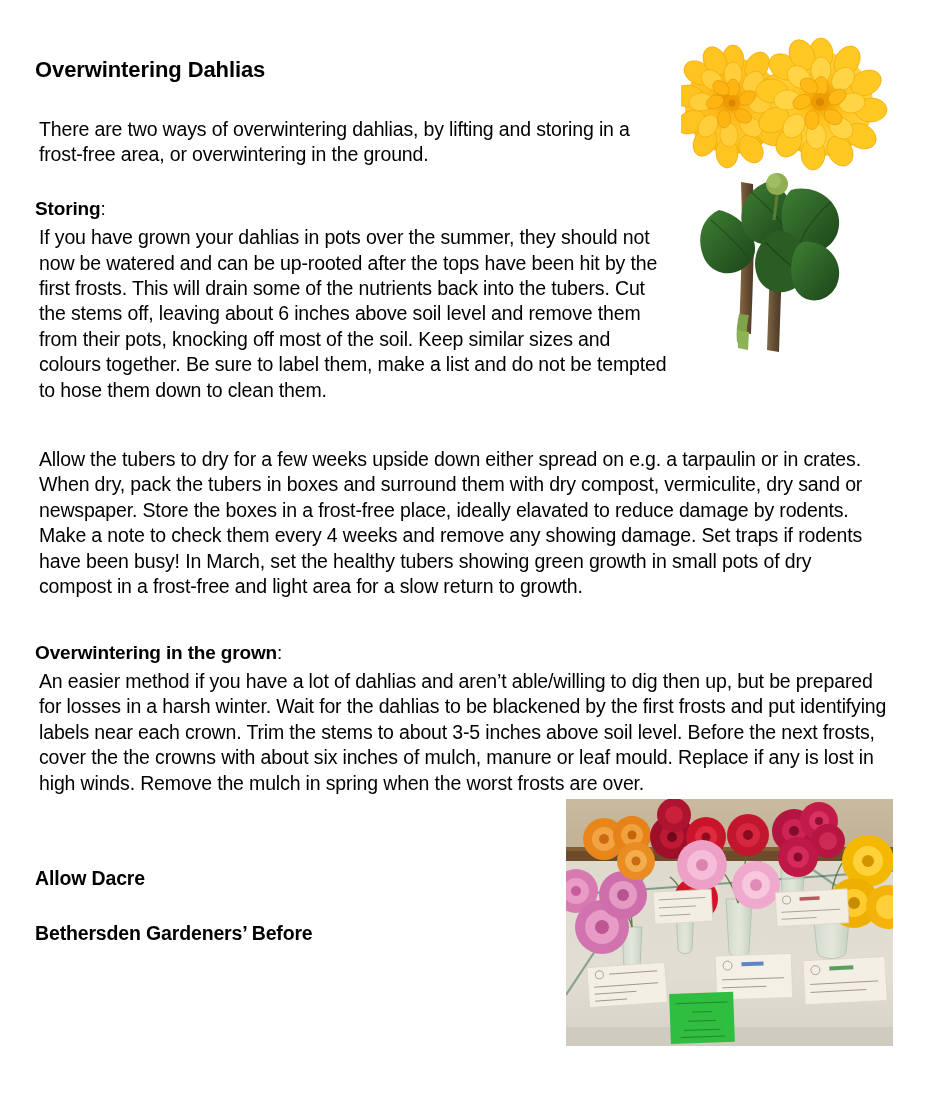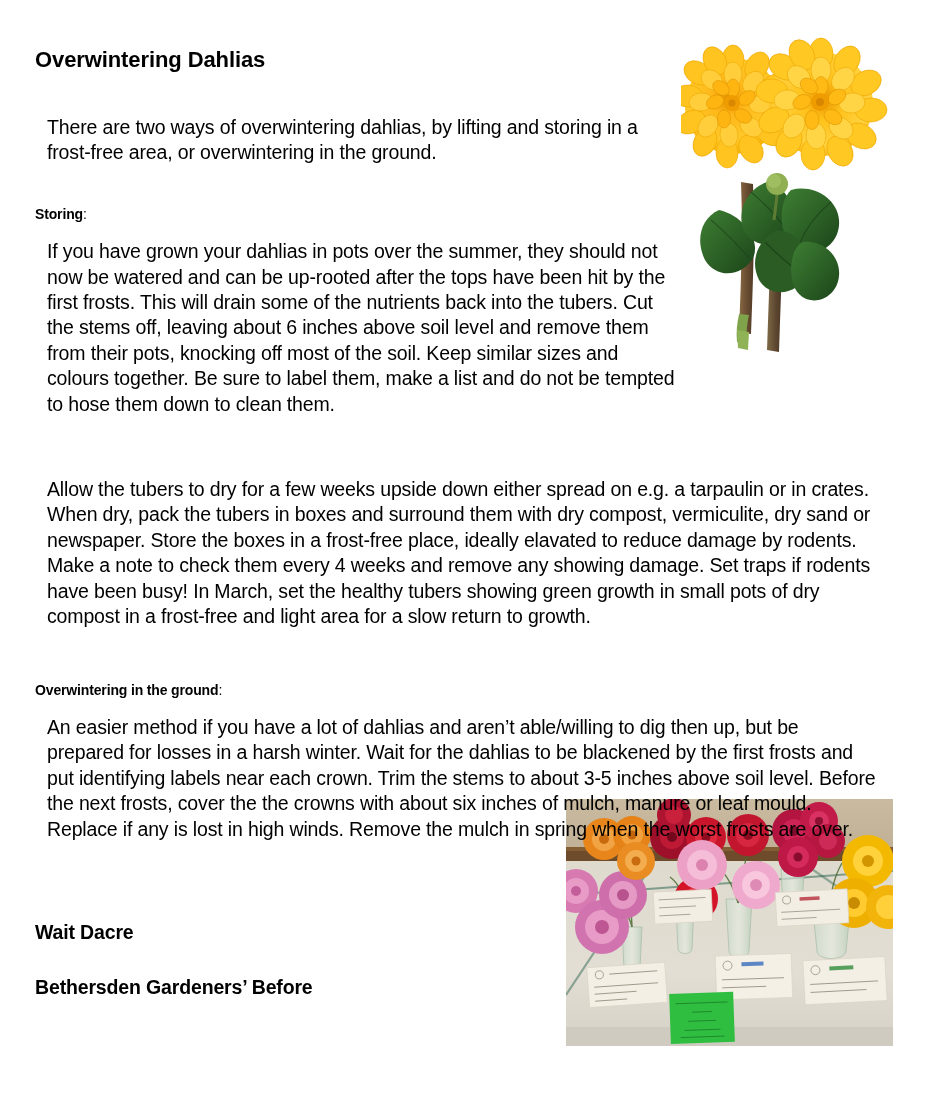--- a/index.html
+++ b/index.html
@@ -30,33 +30,33 @@
     position: absolute;
     left: 35px;
     top: 38px;
     width: 856px;
   }
 
   h1.doc-title {
     font-size: 22px;
     line-height: 27px;
     font-weight: bold;
-    margin: 8px 0 0 0;
+    margin: 18px 0 0 0;
     letter-spacing: -0.1px;
   }
 
   p.para {
     font-size: 19.5px;
     line-height: 25.4px;
-    margin: 12px;
+    margin: 4px;
     letter-spacing: -0.15px;
   }
 
   .sub-head {
-    font-size: 14px;
+    font-size: 19px;
     line-height: 25.4px;
     font-weight: bold;
     letter-spacing: -0.15px;
   }
   .sub-head .colon { font-weight: normal; }
 
   
   .narrow { width: 636px; }
   .narrow-low { width: 520px; }
   .gap-md { height: 24px; }
@@ -461,30 +461,30 @@
     <div class="sub-head"><span>Storing</span><span class="colon">:</span></div>
 
     <p class="para narrow">If you have grown your dahlias in pots over the summer, they should not now be watered and can be up-rooted after the tops have been hit by the first frosts. This will drain some of the nutrients back into the tubers. Cut the stems off, leaving about 6 inches above soil level and remove them from their pots, knocking off most of the soil. Keep similar sizes and colours together. Be sure to label them, make a list and do not be tempted to hose them down to clean them.</p>
 
     <div class="gap-xl"></div>
 
     <p class="para">Allow the tubers to dry for a few weeks upside down either spread on e.g. a tarpaulin or in crates. When dry, pack the tubers in boxes and surround them with dry compost, vermiculite, dry sand or newspaper. Store the boxes in a frost-free place, ideally elavated to reduce damage by rodents. Make a note to check them every 4 weeks and remove any showing damage. Set traps if rodents have been busy! In March, set the healthy tubers showing green growth in small pots of dry compost in a frost-free and light area for a slow return to growth.</p>
 
     <div class="gap-xl"></div>
 
-    <div class="sub-head"><span>Overwintering in the ground</span><span class="colon">:</span></div>
+    <div class="sub-head"><span>Overwintering in the grown</span><span class="colon">:</span></div>
 
     <p class="para">An easier method if you have a lot of dahlias and aren’t able/willing to dig then up, but be prepared for losses in a harsh winter. Wait for the dahlias to be blackened by the first frosts and put identifying labels near each crown. Trim the stems to about 3-5 inches above soil level. Before the next frosts, cover the the crowns with about six inches of mulch, manure or leaf mould. Replace if any is lost in high winds. Remove the mulch in spring when the worst frosts are over.</p>
 
     <div class="gap-xl"></div>
 
 
     <div class="gap-lg"></div>
 
-    <p class="signoff">Wait Dacre</p>
+    <p class="signoff">Allow Dacre</p>
 
     <div class="gap-lg"></div>
 
     <p class="signoff">Bethersden Gardeners’ Before</p>
 
   </div>
 
 </div>
 
 </body></html>

